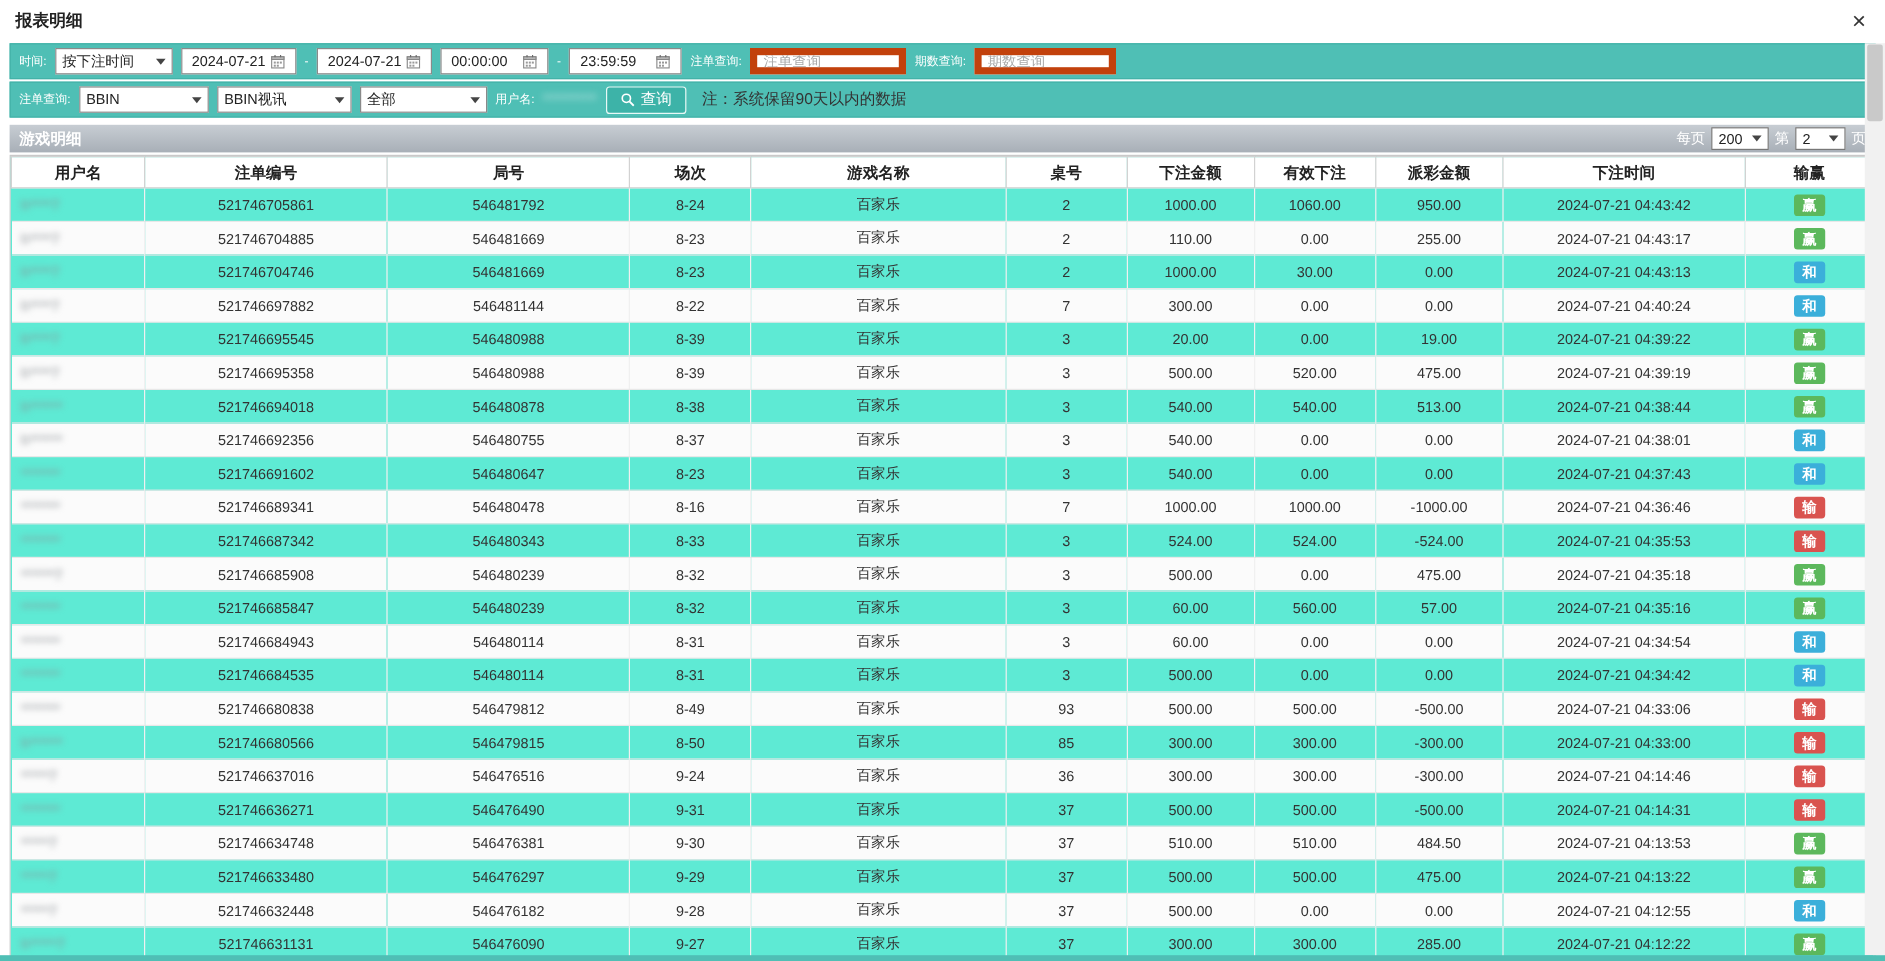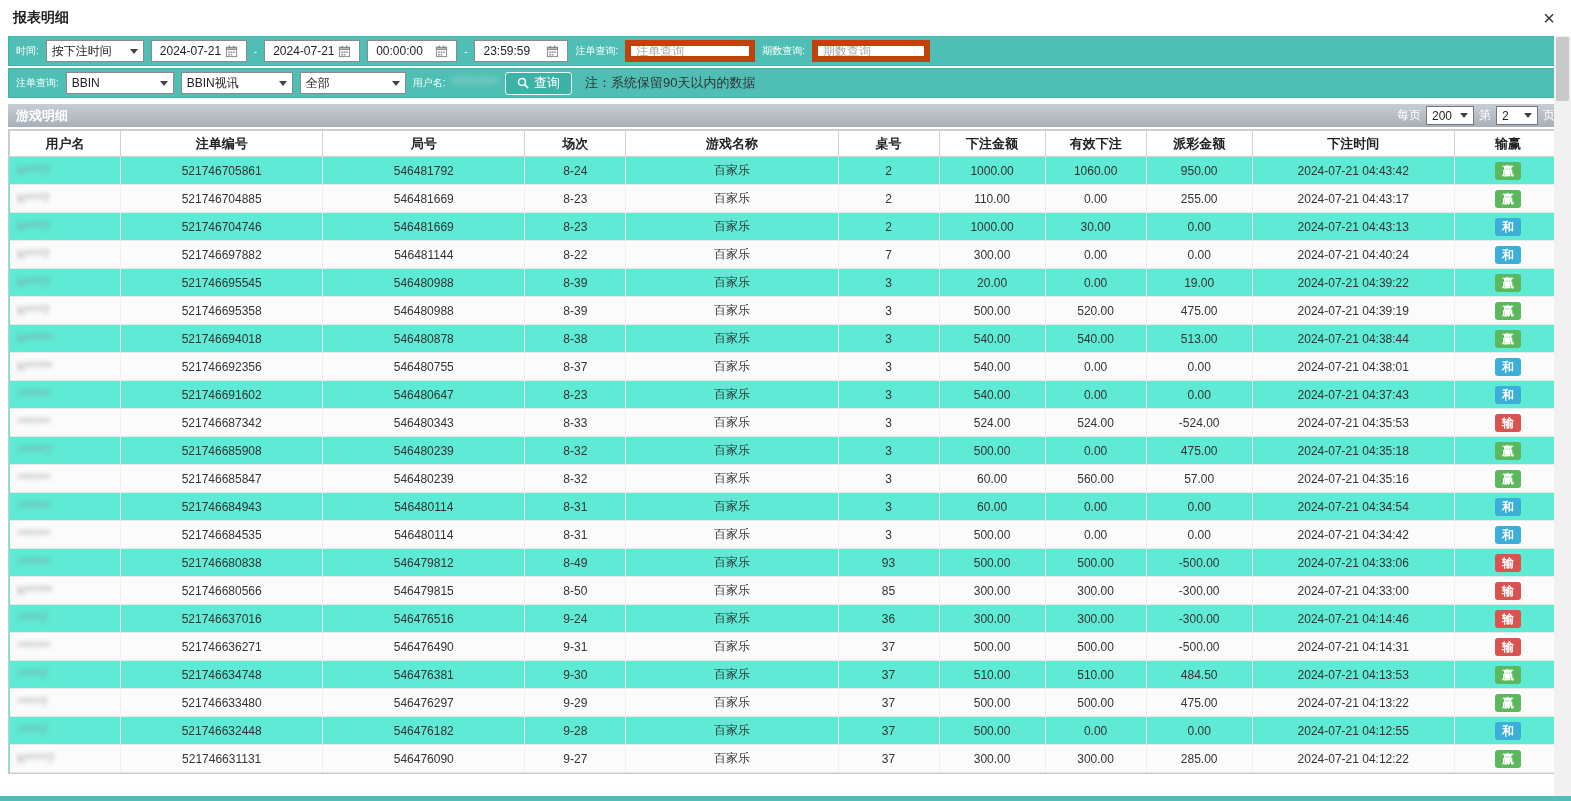--- a/index.html
+++ b/index.html
@@ -334,20 +334,33 @@
           <td>百家乐</td>
           <td>3</td>
           <td>540.00</td>
           <td>0.00</td>
           <td>0.00</td>
           <td>2024-07-21 04:37:43</td>
           <td><span class="badge" style="background: rgb(59, 175, 218);">和</span></td>
         </tr>
         <tr>
           <td class="user"><span class="blurred">*******</span></td>
+          <td>521746689341</td>
+          <td>546480478</td>
+          <td>8-16</td>
+          <td>百家乐</td>
+          <td>7</td>
+          <td>1000.00</td>
+          <td>1000.00</td>
+          <td>-1000.00</td>
+          <td>2024-07-21 04:36:46</td>
+          <td><span class="badge" style="background: rgb(217, 83, 79);">输</span></td>
+        </tr>
+        <tr>
+          <td class="user"><span class="blurred">*******</span></td>
           <td>521746687342</td>
           <td>546480343</td>
           <td>8-33</td>
           <td>百家乐</td>
           <td>3</td>
           <td>524.00</td>
           <td>524.00</td>
           <td>-524.00</td>
           <td>2024-07-21 04:35:53</td>
           <td><span class="badge" style="background: rgb(217, 83, 79);">输</span></td>

